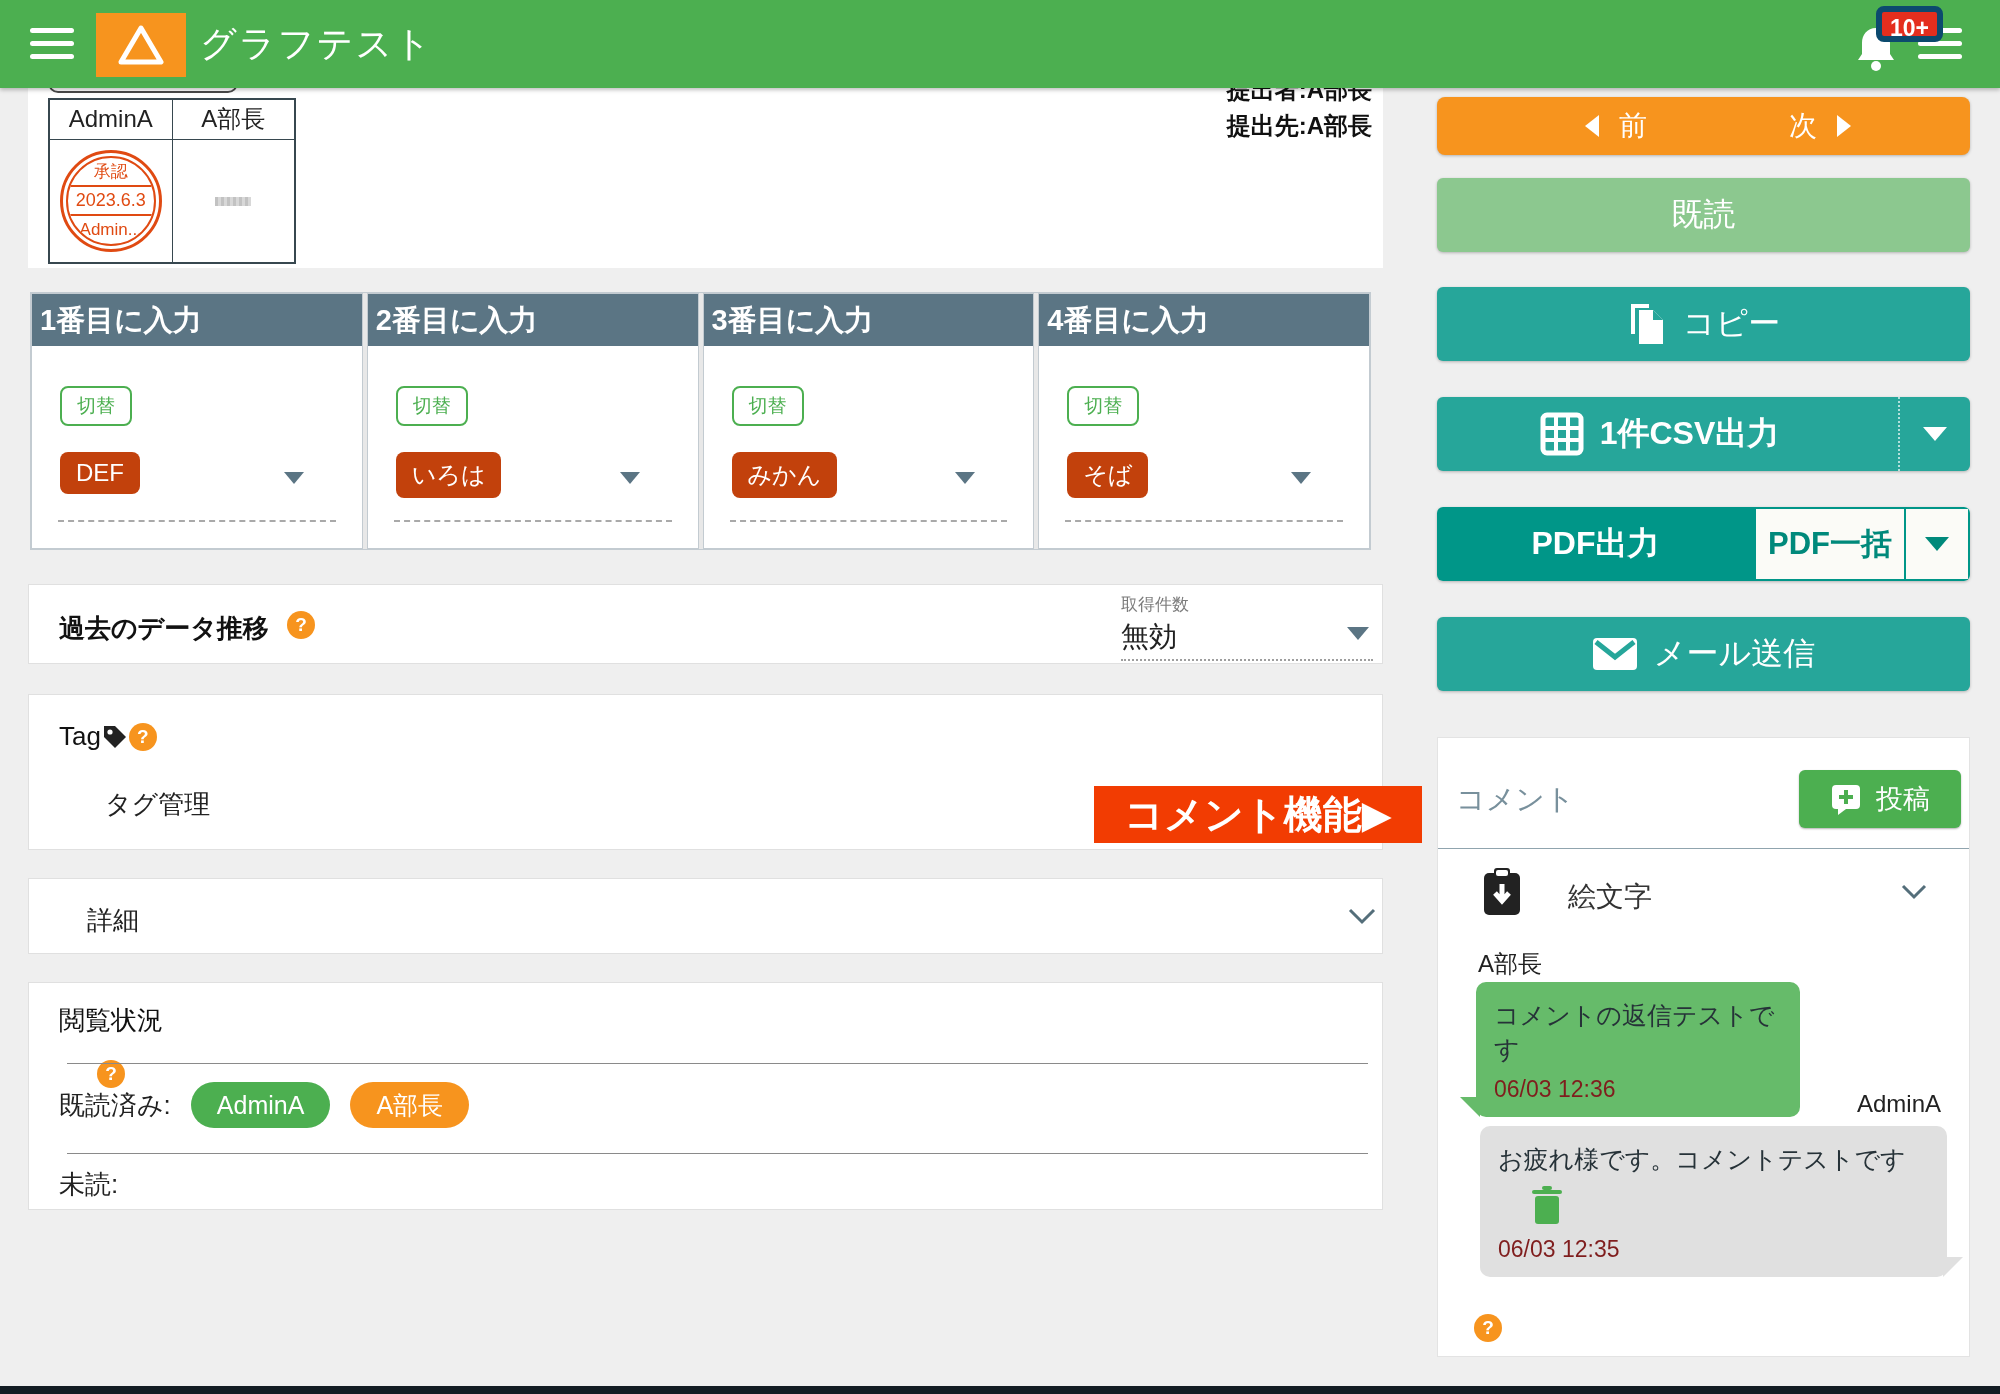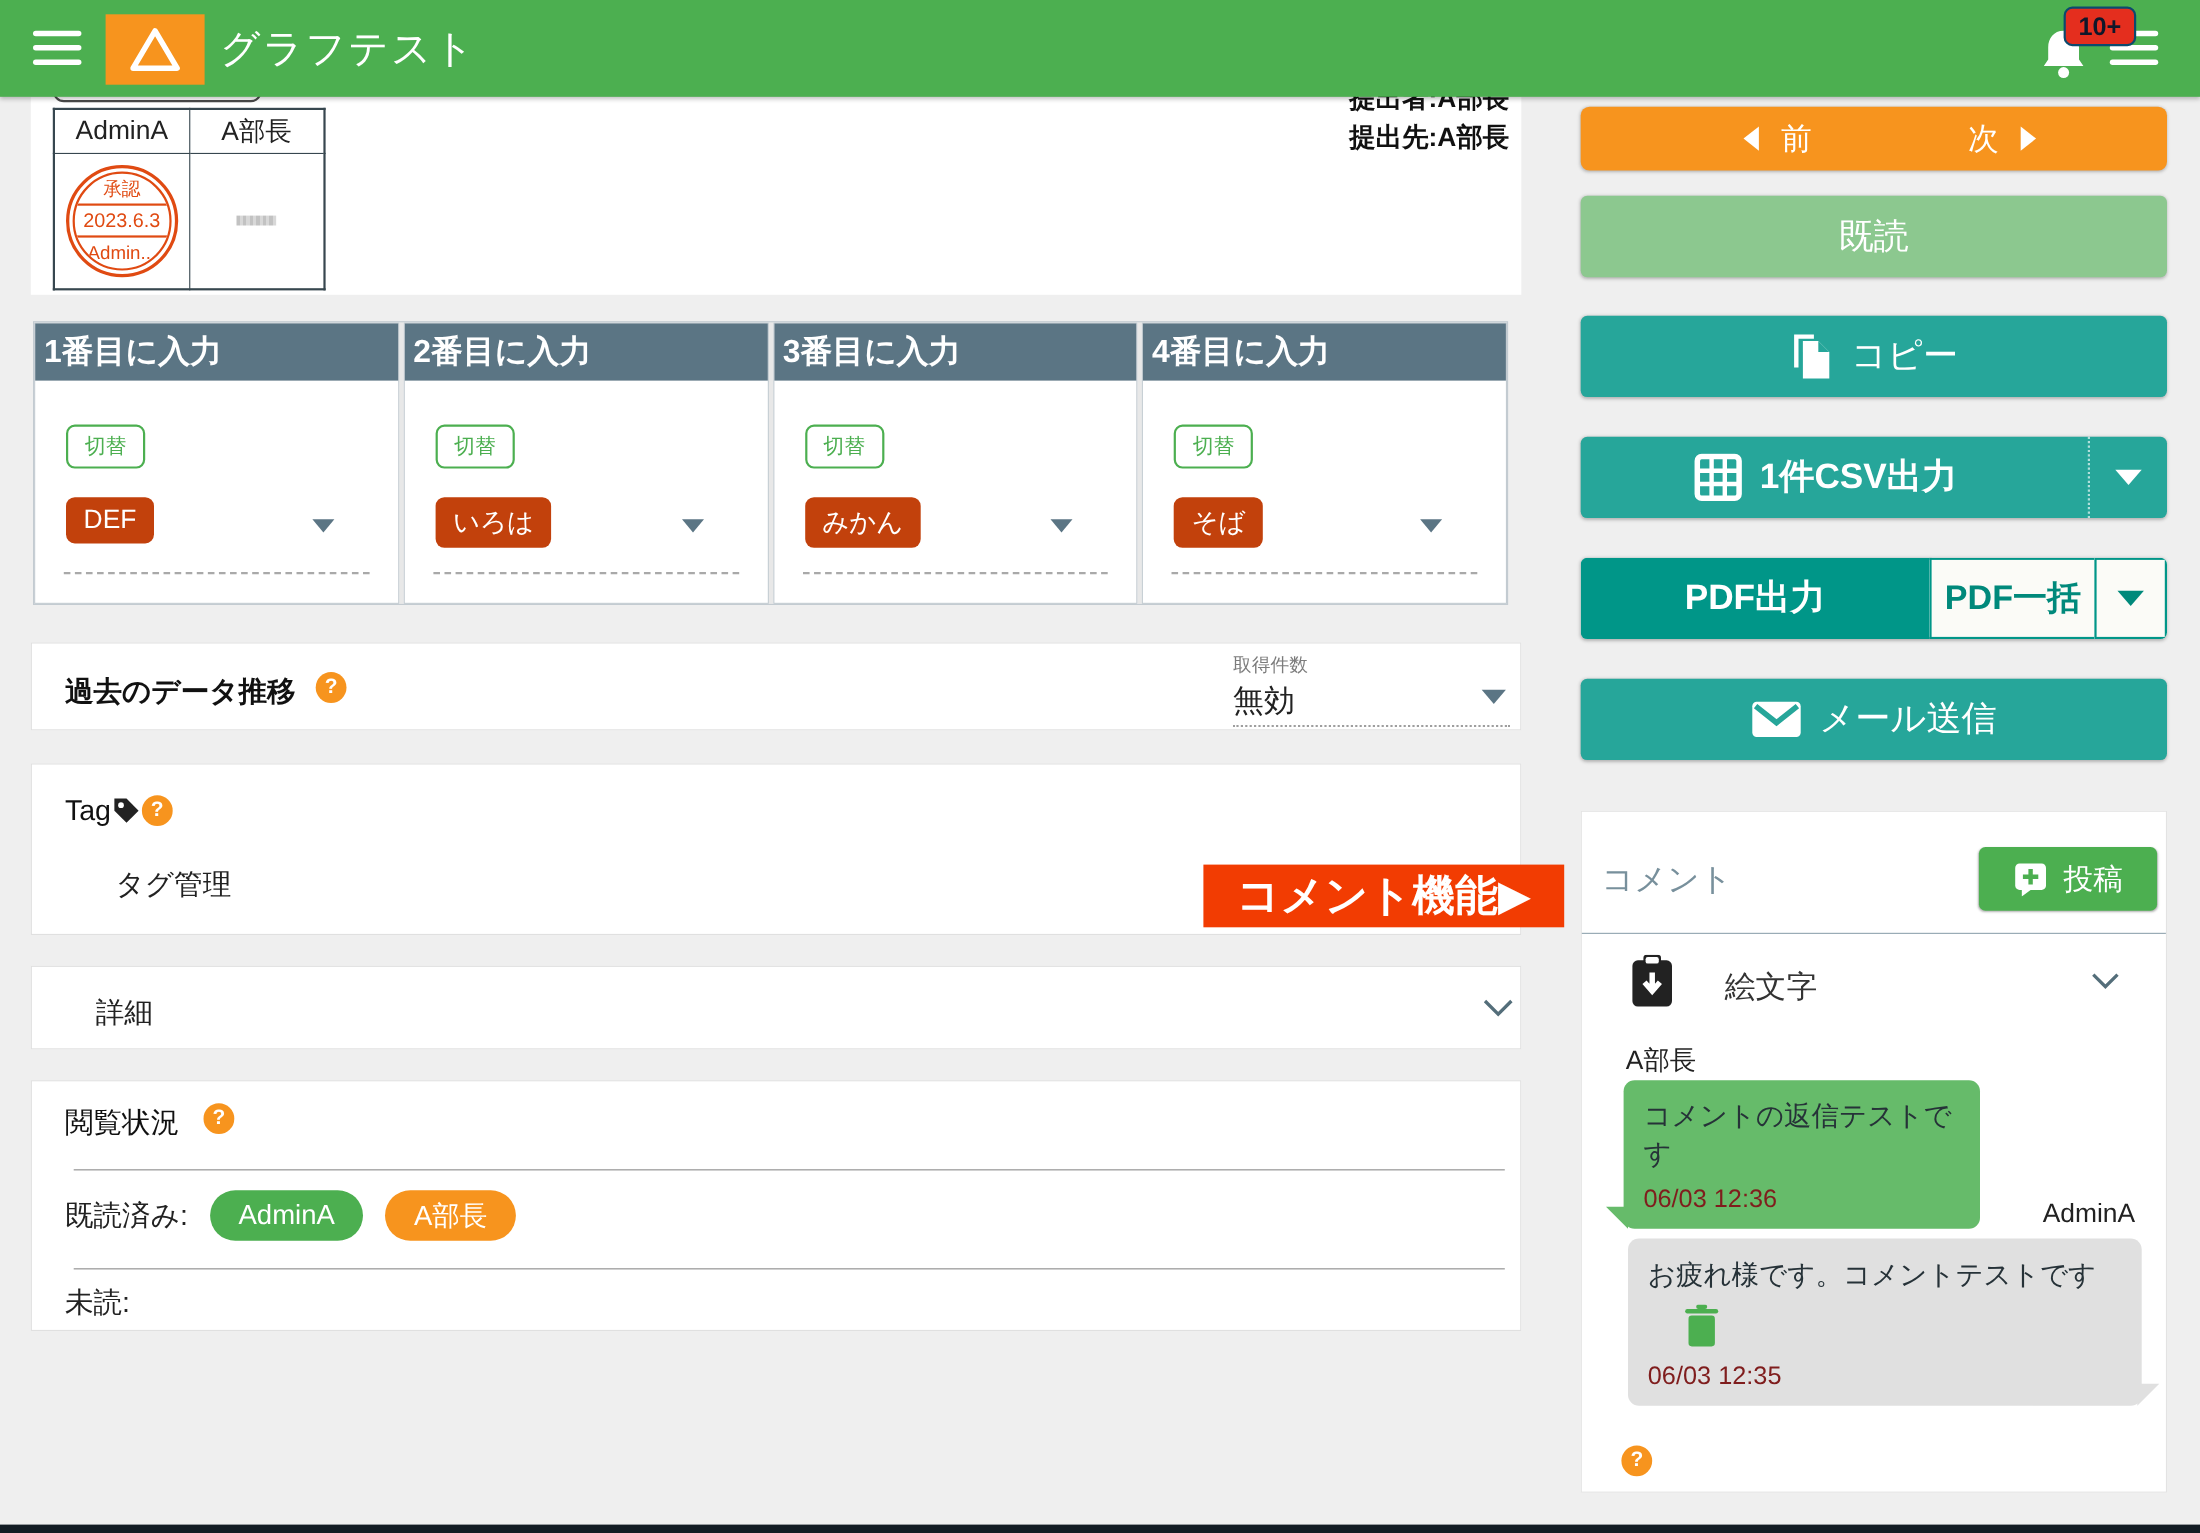--- a/index.html
+++ b/index.html
@@ -9,21 +9,21 @@
 
   
   .header { position:absolute; top:0; left:0; width:2000px; height:88px; background:#4caf50; z-index:40; box-shadow:0 2px 4px rgba(0,0,0,.25); }
   .hamburger { position:absolute; width:46px; height:34px; cursor:pointer; }
   .hamburger span { display:block; width:44px; height:5px; background:#fff; border-radius:3px; margin:0 0 8px 0; }
   .hb-left { top:28px; left:30px; }
   .hb-right { top:28px; left:1918px; }
   .logo { position:absolute; top:13px; left:96px; width:90px; height:64px; background:#f7941e; display:flex; align-items:center; justify-content:center; }
   .app-title { position:absolute; top:0; left:200px; height:88px; line-height:88px; color:#fff; font-size:36px; letter-spacing:2px; }
   .bell { position:absolute; top:26px; left:1856px; width:40px; height:46px; }
-  .notif-badge { position:absolute; top:6px; left:1876px; min-width:66px; height:36px; background:#e42e1e; border:2px solid #0c4a6e; color:#0f172a; font-size:23px; font-weight:bold; line-height:32px; text-align:center; border-radius:8px; padding:0 8px; z-index:41; }
+  .notif-badge { position:absolute; top:6px; left:1876px; min-width:66px; height:36px; background:#e42e1e; border:6px solid #0c4a6e; color:#ffffff; font-size:23px; font-weight:bold; line-height:32px; text-align:center; border-radius:8px; padding:0 8px; z-index:41; }
 
   
   .tab-sliver { position:absolute; top:60px; left:48px; width:190px; height:33px; border:2px solid #4a4a4a; border-radius:0 0 10px 10px; background:#fff; z-index:5; }
 
   
   .top-panel { position:absolute; top:88px; left:28px; width:1355px; height:180px; background:#fff; }
 
   .approval-table { position:absolute; top:98px; left:48px; border:2px solid #37474f; background:#fff; border-collapse:collapse; }
   .approval-table th { width:123px; height:40px; border:1px solid #37474f; font-size:24px; font-weight:normal; color:#222; text-align:center; }
   .approval-table td { width:123px; height:124px; border:1px solid #37474f; text-align:center; vertical-align:middle; }
@@ -61,21 +61,21 @@
   .tag-title-row { position:absolute; top:26px; left:30px; display:flex; align-items:center; gap:0; }
   .tag-title { font-size:26px; color:#111; }
   .tag-manage { position:absolute; top:92px; left:76px; font-size:26px; color:#222; cursor:pointer; }
 
   .detail-panel { top:878px; height:76px; }
   .detail-title { position:absolute; top:24px; left:58px; font-size:26px; color:#222; }
   .chev { stroke:#546e7a; stroke-width:3; fill:none; }
   .detail-chev { position:absolute; top:28px; left:1318px; cursor:pointer; }
 
   .view-panel { top:982px; height:228px; }
-  .view-title-row { position:absolute; top:20px; left:30px; display:flex; align-items:flex-start; gap:22px; }
+  .view-title-row { position:absolute; top:20px; left:30px; display:flex; align-items:center; gap:22px;flex-direction:column; }
   .view-title { font-size:26px; color:#111; }
   .view-hr { position:absolute; left:38px; right:14px; border-top:1px solid #8a8a8a; }
   .hr1 { top:80px; } .hr2 { top:170px; }
   .read-row { position:absolute; top:94px; left:30px; height:56px; display:flex; align-items:center; gap:20px; }
   .read-label { font-size:26px; color:#222; }
   .pill { height:46px; border-radius:23px; color:#fff; font-size:25px; display:flex; align-items:center; padding:0 26px; cursor:pointer; }
   .pill-green { background:#4caf50; }
   .pill-orange { background:#f7941e; }
   .unread-label { position:absolute; top:184px; left:30px; font-size:26px; color:#222; }
 

